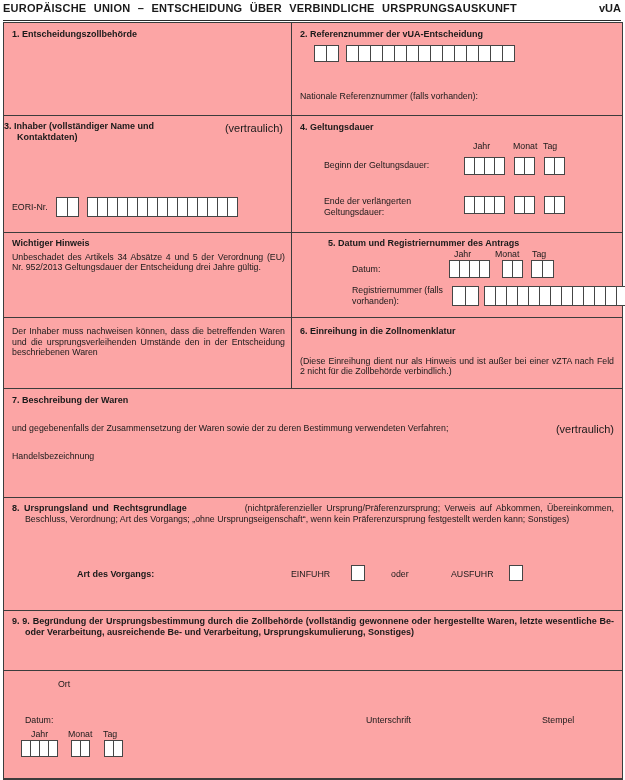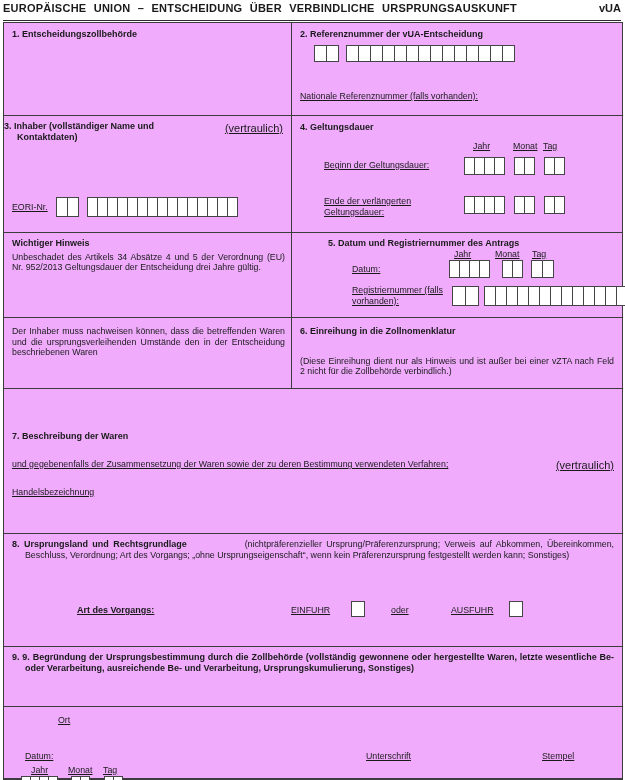--- a/index.html
+++ b/index.html
@@ -12,40 +12,40 @@
 
   
   .hdr{position:absolute;top:2px;left:3px;width:618px;height:15px;
        display:flex;justify-content:space-between;align-items:flex-start;
        border-bottom:1.5px solid #2b2b2b;padding-bottom:3px;box-sizing:content-box;}
   .hdr .title{font-size:11px;font-weight:700;letter-spacing:.25px;word-spacing:4px;white-space:nowrap;}
   .hdr .code{font-size:11px;font-weight:700;}
 
   
   .form{position:absolute;top:22px;left:3px;width:618px;height:755px;
-        border:1px solid #3c3c3c;border-bottom-width:2px;box-sizing:content-box;background:#f0abfc;}
+        border:1px solid #3c3c3c;border-bottom-width:2px;box-sizing:content-box;background:#fca5a5;}
   .row{position:relative;box-sizing:border-box;border-bottom:1px solid #3c3c3c;width:100%;}
   .row:last-child{border-bottom:none;}
   .rowA{height:93px;display:flex;}
   .rowB{height:117px;display:flex;}
   .rowC{height:85px;display:flex;gap:28px;}
   .rowD{height:71px;display:flex;}
-  .rowE{height:109px;margin-top:36px;}
+  .rowE{height:109px;}
   .rowF{height:108px;}
   .rowG{height:55px;}
   .rowH{height:117px;}
   .c1{width:288px;border-right:1px solid #3c3c3c;box-sizing:border-box;position:relative;}
   .c2{flex:1;position:relative;}
 
   .b{font-size:9px;font-weight:700;line-height:1.2;}
   .t{font-size:8.8px;line-height:1.2;}
   .just{text-align:justify;}
   .pad{padding:6px 8px 0 8px;}
   .hang{padding-left:13px;text-indent:-13px;}
-  .abs{position:absolute;text-decoration:underline;}
+  .abs{position:absolute;}
 
   
   .grp{display:inline-flex;position:absolute;}
   .bc{box-sizing:border-box;width:12px;height:17px;border:1px solid #454545;margin-left:-1px;background:#fff;}
   .grp .bc:first-child{margin-left:0;}
   .w10 .bc{width:10px}.w11 .bc{width:11px}.w13 .bc{width:13px}.w14 .bc{width:14px}
   .h18 .bc{height:18px}.h20 .bc{height:20px}
   .chk{position:absolute;width:14px;height:16px;border:1px solid #454545;background:#fff;box-sizing:border-box;}
   .gap8{display:inline-block;width:58px;}
   .conf{font-size:11px;}

